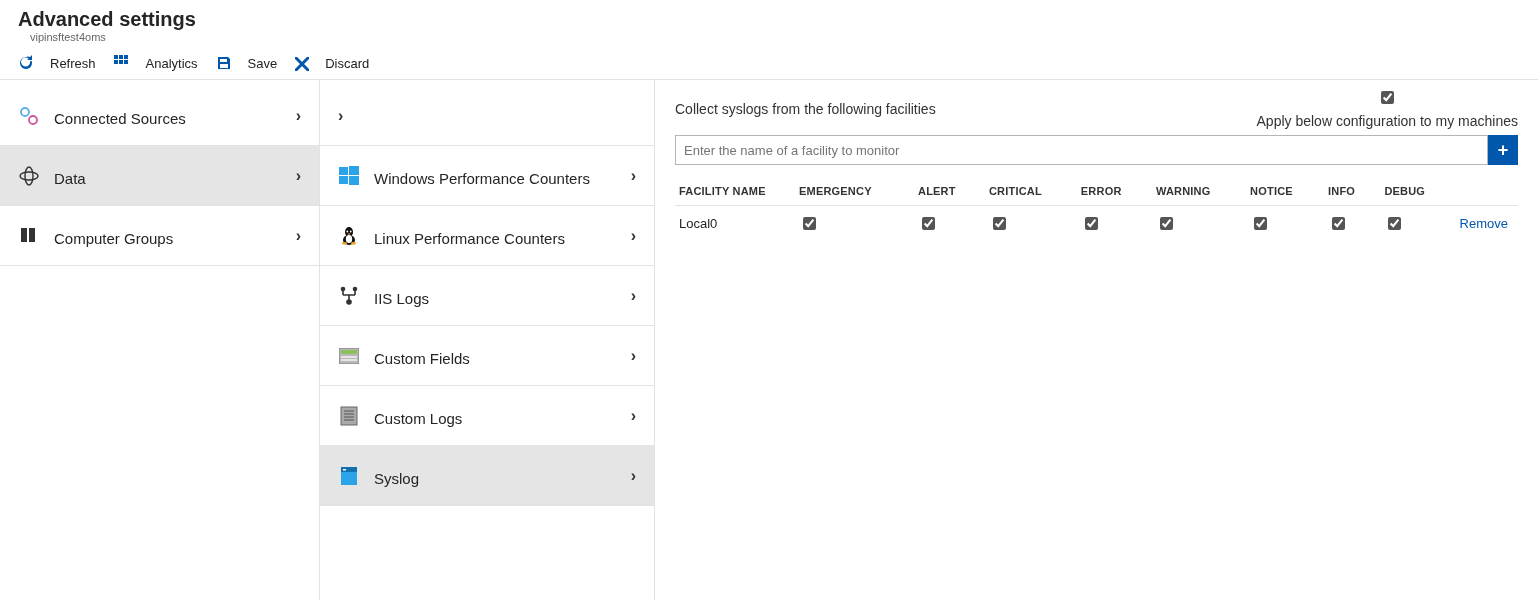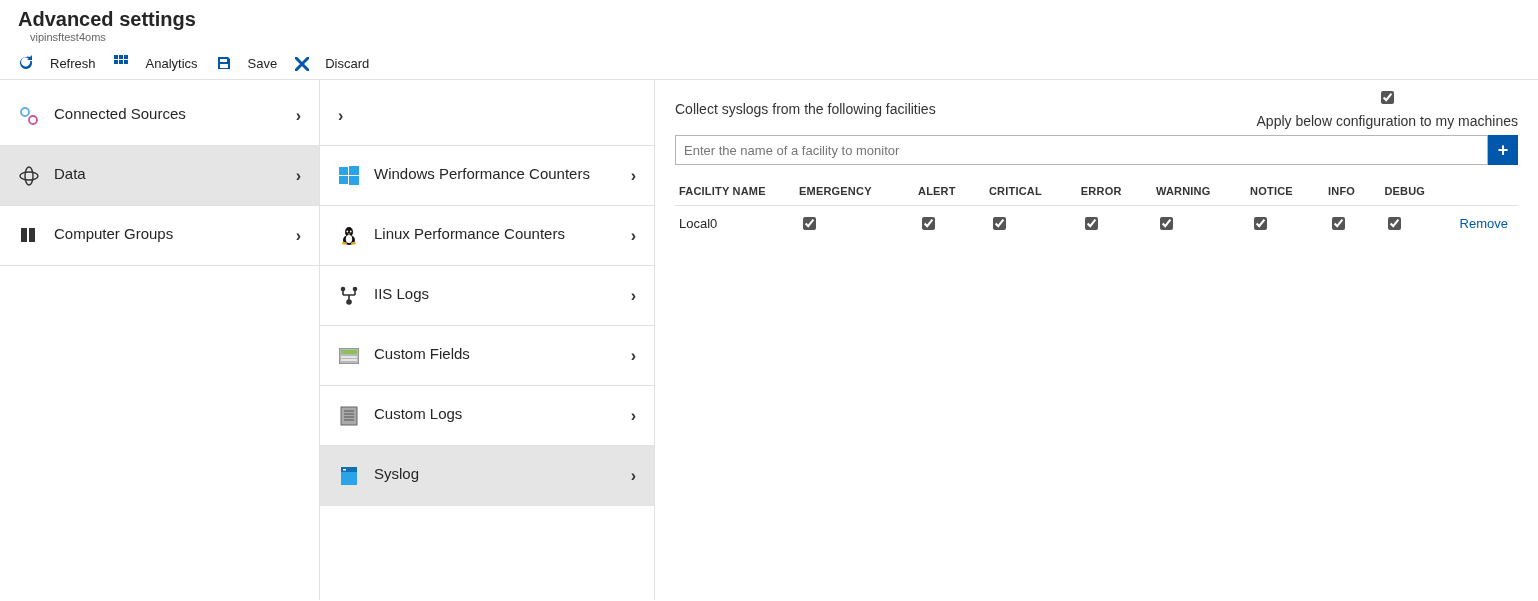--- a/index.html
+++ b/index.html
@@ -57,21 +57,21 @@
     align-items: center;
     justify-content: space-between;
     height: 60px;
     border-bottom: 1px solid #e2e2e2;
     padding: 0 18px;
     cursor: pointer;
     font-size: 15px;
   }
   .nav-item .left {
     display: flex;
-    align-items: flex-start;
+    align-items: flex-end;
     gap: 14px;
   }
   .nav-item.selected {
     background: #e5e5e5;
   }
   .chevron {
     font-weight: bold;
     font-size: 16px;
     color: #333;
   }

